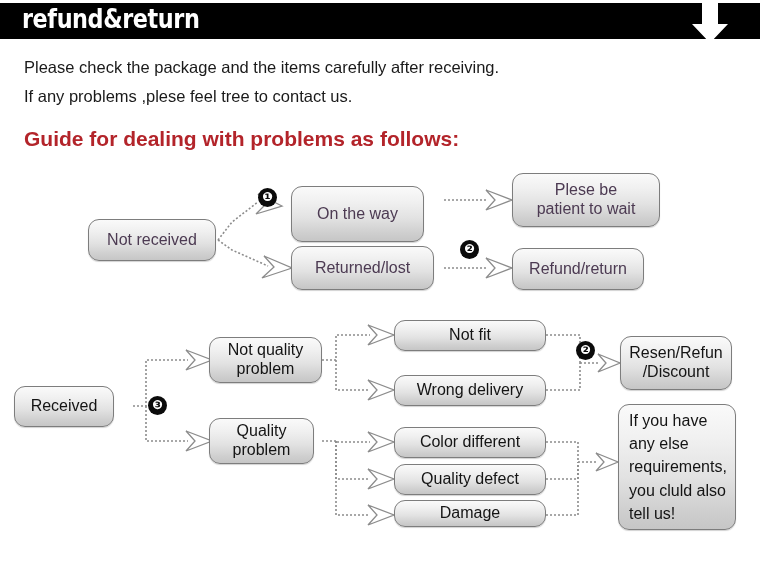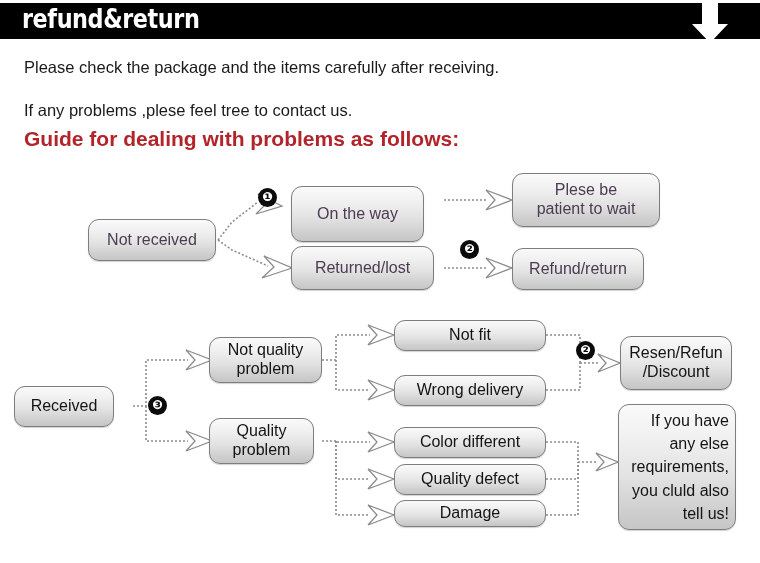--- a/index.html
+++ b/index.html
@@ -42,21 +42,21 @@
   }
 
   
   .intro-line {
     position: absolute;
     font-size: 16.5px;
     color: #1a1a1a;
     white-space: nowrap;
   }
   #intro-line-1 { left: 24px; top: 58px; }
-  #intro-line-2 { left: 24px; top: 101px; }
+  #intro-line-2 { left: 24px; top: 87px; }
   #guide-heading {
     position: absolute;
     left: 24px; top: 127px;
     font-size: 21px;
     font-weight: bold;
     color: #b3242a;
     white-space: nowrap;
   }
 
   
@@ -237,19 +237,19 @@
   <span class="box-text">Damage</span>
 </div>
 
 <div class="step-marker" style="left:576px; top:341px;">❷</div>
 
 <div class="flow-box" style="left:620px; top:336px; width:112px; height:54px; flex-direction:column;">
   <span>Resen/Refun</span>
   <span>/Discount</span>
 </div>
 
-<div class="flow-box left-align" style="left:618px; top:404px; width:118px; height:126px; flex-direction:column; align-items:flex-end; justify-content:center;">
+<div class="flow-box left-align" style="left:618px; top:404px; width:118px; height:126px; flex-direction:column; align-items:flex-start; justify-content:center;">
   <span>If you have</span>
   <span>any else</span>
   <span>requirements,</span>
   <span>you cluld also</span>
   <span>tell us!</span>
 </div>
 
 </body></html>

